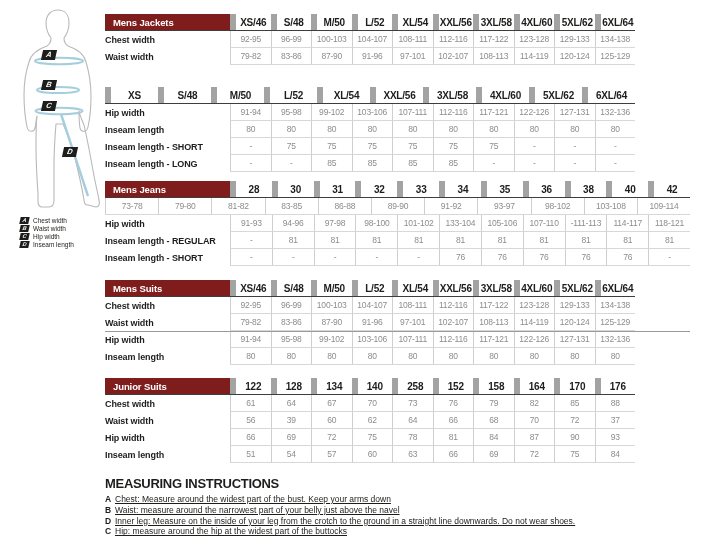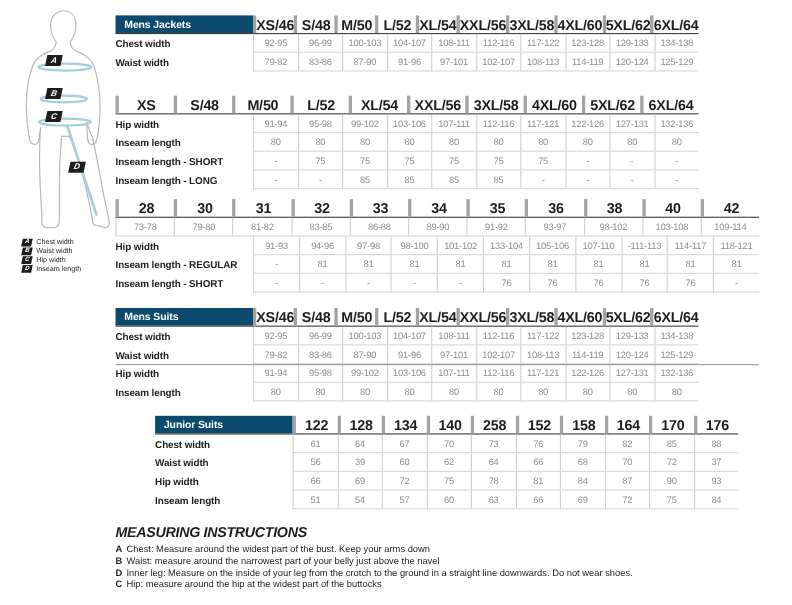--- a/index.html
+++ b/index.html
@@ -20,33 +20,33 @@
                   font-style:italic; flex:0 0 9px; }
   .legend-label { font-size:6.5px; color:#1d1d1b; margin-left:4px; white-space:nowrap; }
 
   
   .content { position:absolute; left:105px; top:0; width:600px; height:550px; }
   .size-table { position:absolute; left:0; }
   .t-row { display:flex; height:17px; align-items:stretch; }
   .t-header { border-bottom:1.5px solid #3d3d3d; }
   .t-label { width:125px; flex:0 0 125px; display:flex; align-items:center;
              font-size:9px; font-weight:700; color:#1d1d1b; letter-spacing:-0.1px; }
-  .t-header .t-label { background:#0c4a6e; color:#ffffff; padding-left:8px; font-size:9.5px;text-align:right; }
+  .t-header .t-label { background:#7f1d1d; color:#ffffff; padding-left:8px; font-size:9.5px;text-align:right; }
   .t-cell { flex:1 1 0; display:flex; align-items:center; justify-content:center;
             border-left:1px solid #cfcfcf; font-size:8.5px; color:#8d8d8d;
             letter-spacing:-0.2px; }
-  .t-header .t-cell { font-weight:700; color:#1d1d1b; font-size:13px; border-left:3px solid #a3a3a3; }
+  .t-header .t-cell { font-weight:700; color:#1d1d1b; font-size:10px; border-left:6px solid #a3a3a3; }
   .t-body .t-cell { border-bottom:1px solid #d8d8d8; }
   .suits-divider { position:absolute; left:0; top:331px; width:585px; height:1px;
                    background:#9a9a9a; }
 
   
   .instructions { position:absolute; left:0; top:476px; width:590px; }
-  .instructions-title { font-size:13px; font-weight:700; color:#1d1d1b; letter-spacing:-0.3px;font-style:italic; }
-  .instruction-item { font-size:8.5px; color:#1d1d1b; line-height:10.8px; }
+  .instructions-title { font-size:13px; font-weight:700; color:#1d1d1b; letter-spacing:-0.3px; }
+  .instruction-item { font-size:8.5px; color:#1d1d1b; line-height:10.8px;text-decoration:underline; }
   .instruction-item b { display:inline-block; width:10px; font-weight:700; }
   #instruction-items { margin-top:3px; }
 </style>
 </head>
 <body>
 
 <div class="page">
 
   <div class="figure-panel">
     <svg width="100" height="212" viewBox="0 0 100 212">
@@ -195,20 +195,21 @@
             <div class="t-cell">85</div>
             <div class="t-cell">85</div>
             <div class="t-cell">-</div>
             <div class="t-cell">-</div>
             <div class="t-cell">-</div>
             <div class="t-cell">-</div>
           </div>
         </div>
         <div class="size-table" style="top: 181px; width: 585px;">
           <div class="t-row t-header">
+            <div class="t-label">Mens Jeans</div>
             <div class="t-cell">28</div>
             <div class="t-cell">30</div>
             <div class="t-cell">31</div>
             <div class="t-cell">32</div>
             <div class="t-cell">33</div>
             <div class="t-cell">34</div>
             <div class="t-cell">35</div>
             <div class="t-cell">36</div>
             <div class="t-cell">38</div>
             <div class="t-cell">40</div>
@@ -330,21 +331,21 @@
             <div class="t-cell">80</div>
             <div class="t-cell">80</div>
             <div class="t-cell">80</div>
             <div class="t-cell">80</div>
             <div class="t-cell">80</div>
             <div class="t-cell">80</div>
             <div class="t-cell">80</div>
             <div class="t-cell">80</div>
           </div>
         </div>
-        <div class="size-table" style="top: 378px; width: 530px; margin-left: 36px;">
+        <div class="size-table" style="top: 378px; width: 530px;">
           <div class="t-row t-header">
             <div class="t-label">Junior Suits</div>
             <div class="t-cell">122</div>
             <div class="t-cell">128</div>
             <div class="t-cell">134</div>
             <div class="t-cell">140</div>
             <div class="t-cell">258</div>
             <div class="t-cell">152</div>
             <div class="t-cell">158</div>
             <div class="t-cell">164</div>

